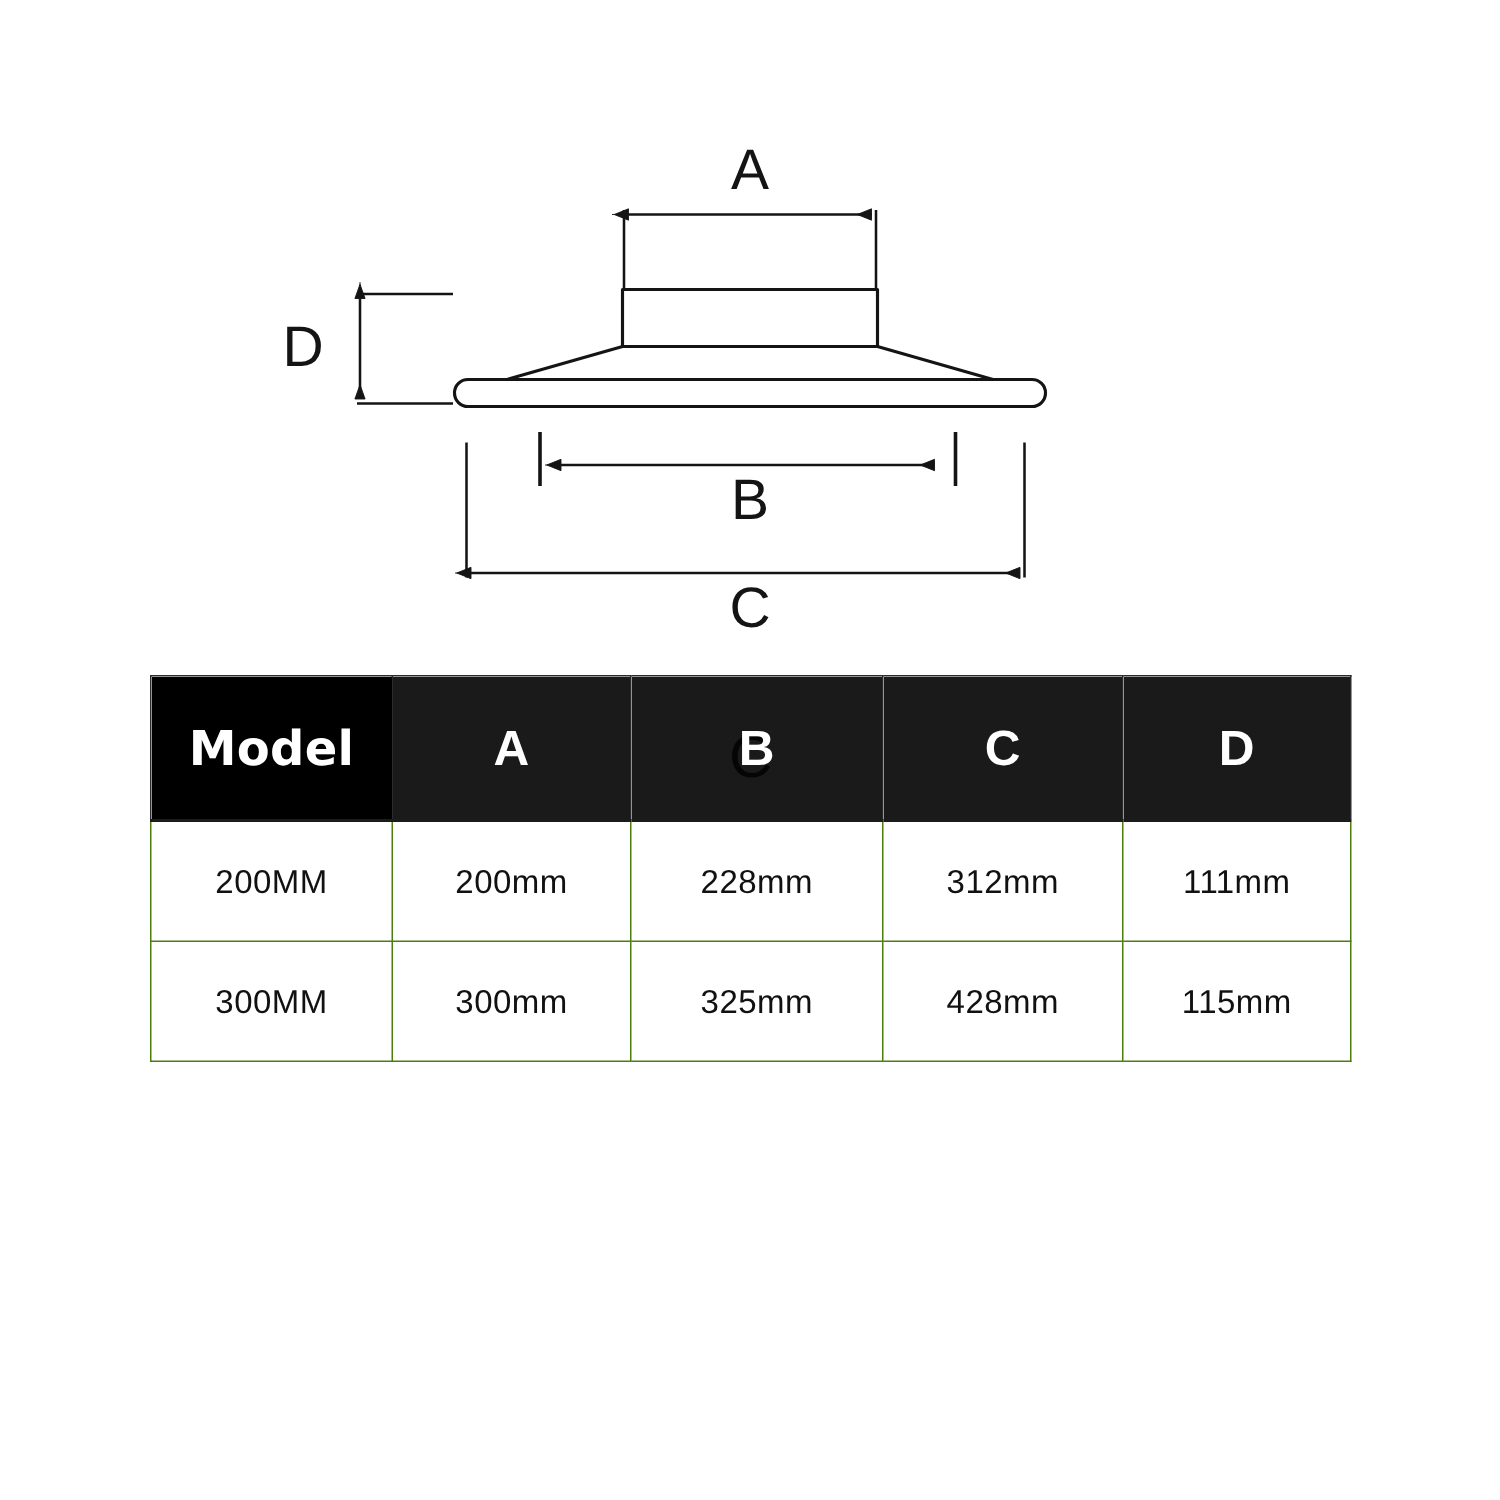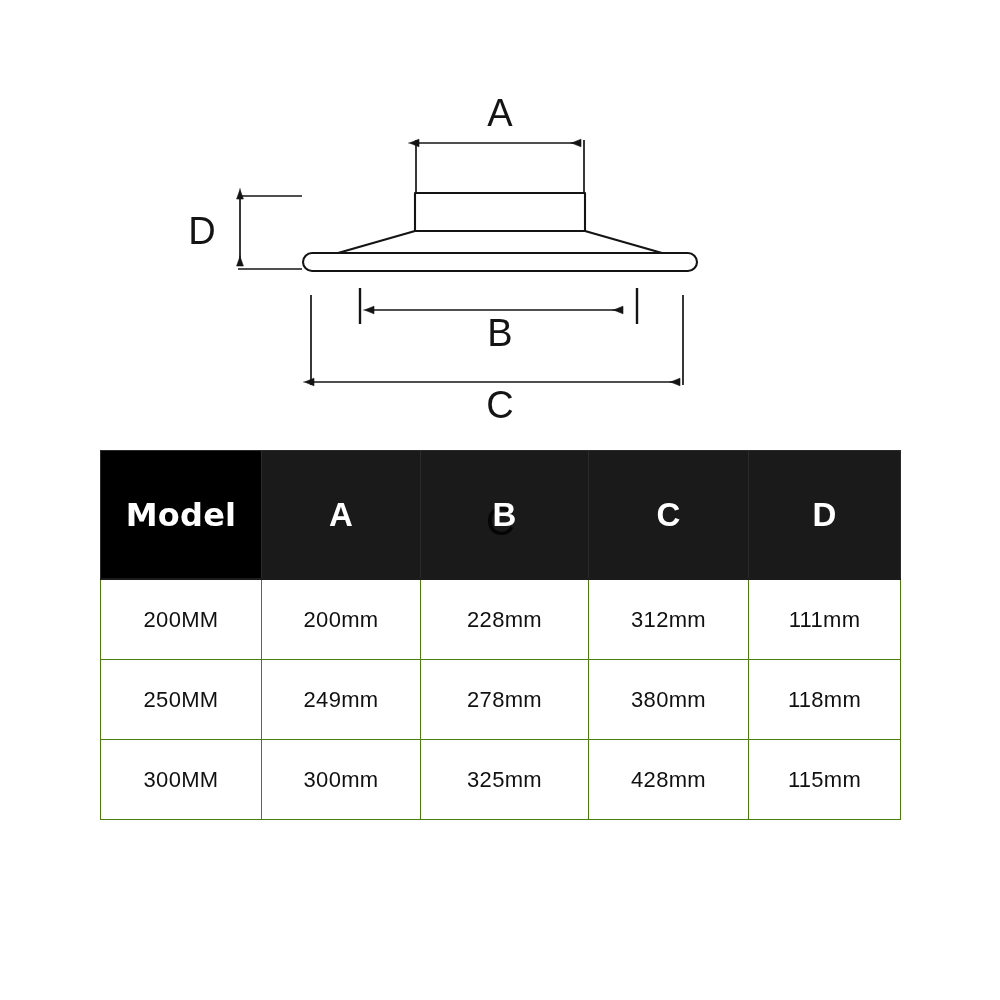--- a/index.html
+++ b/index.html
@@ -47,21 +47,21 @@
     table-layout: fixed;
   }
   #spec-table col.c-model { width: 161px; }
   #spec-table col.c-a     { width: 159px; }
   #spec-table col.c-b     { width: 168px; }
   #spec-table col.c-c     { width: 160px; }
   #spec-table col.c-d     { width: 152px; }
 
   #spec-table thead th {
     height: 95px;
-    padding: 16px;
+    padding: 0;
     margin: 0;
     background: #1a1a1a;
     color: #ffffff;
     border: 1px solid #2b2b2b;
     font-weight: bold;
     position: relative;
   }
   #spec-table thead th.model-head {
     background: #000000;
     border-right: 1px solid #2b2b2b;
@@ -196,27 +196,20 @@
   </thead>
   <tbody>
     <tr>
       <td>200MM</td>
       <td>200mm</td>
       <td>228mm</td>
       <td>312mm</td>
       <td>111mm</td>
     </tr>
     <tr>
-      <td>250MM</td>
-      <td>249mm</td>
-      <td>278mm</td>
-      <td>380mm</td>
-      <td>118mm</td>
-    </tr>
-    <tr>
       <td>300MM</td>
       <td>300mm</td>
       <td>325mm</td>
       <td>428mm</td>
       <td>115mm</td>
     </tr>
   </tbody>
 </table>
 
 </body></html>

